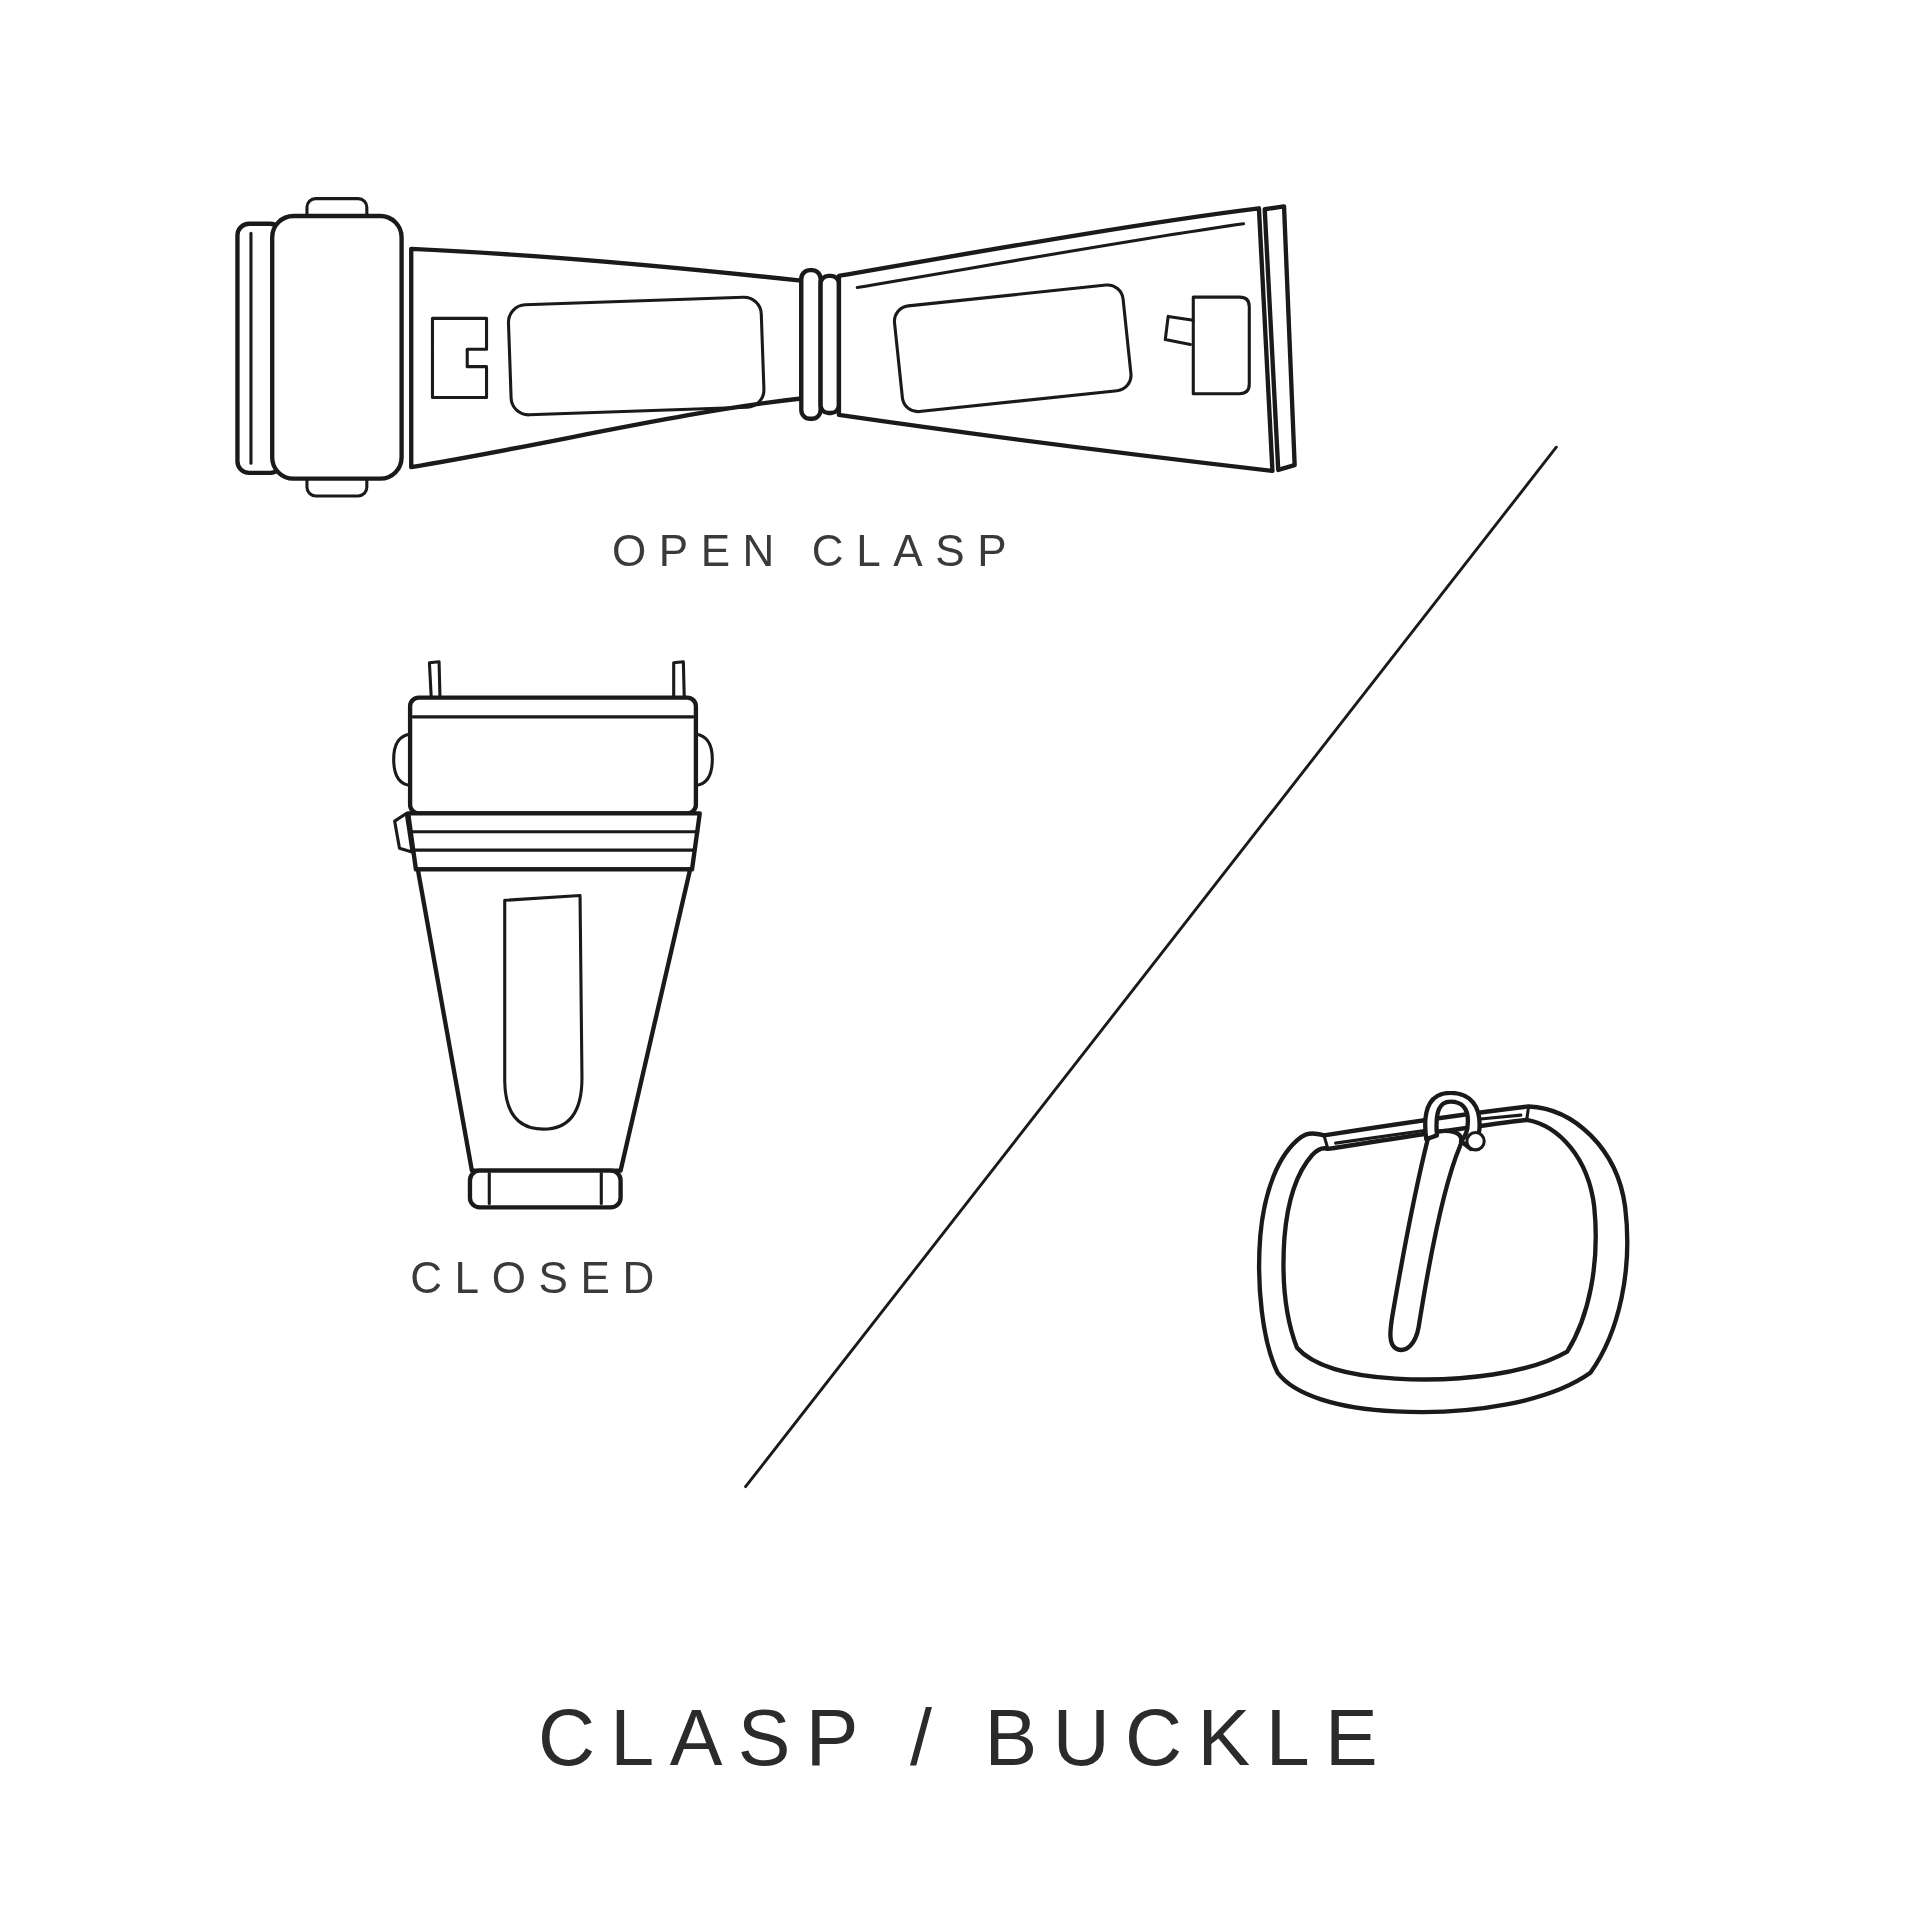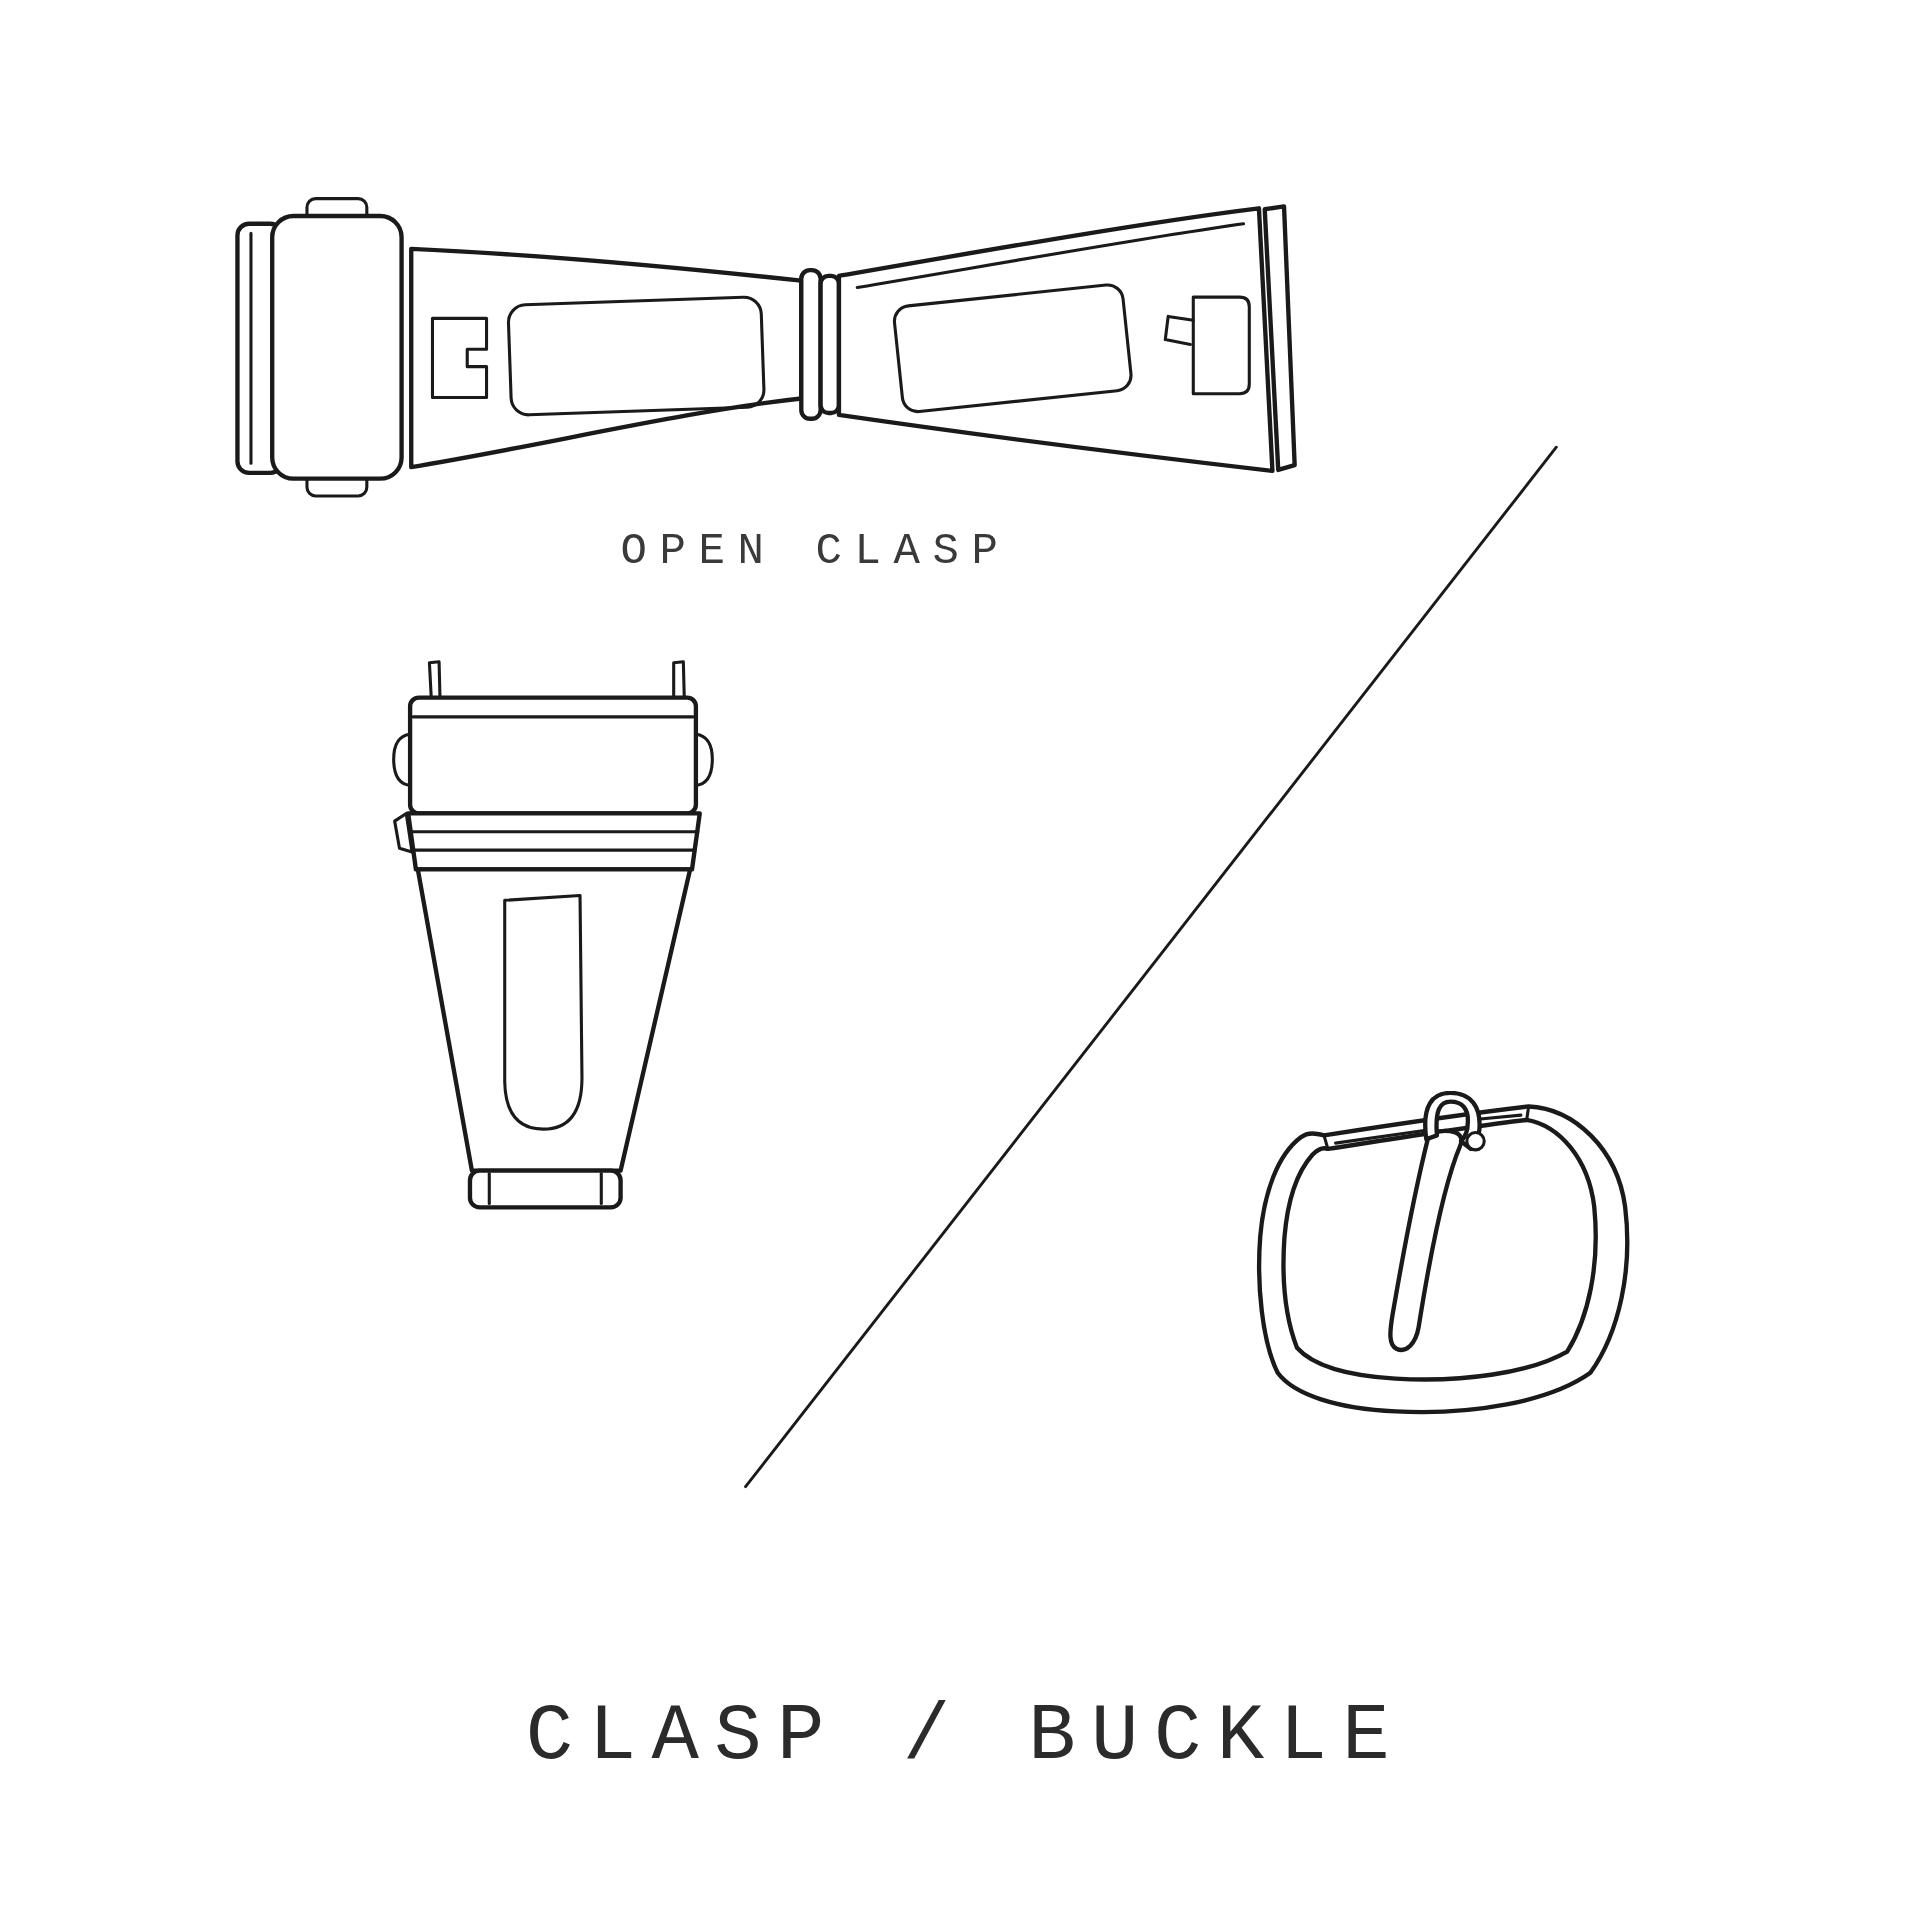--- a/index.html
+++ b/index.html
@@ -7,21 +7,21 @@
     --ink:#1a1a1a;
     --label:#3a3a3a;
     --title:#2b2b2b;
   }
   html,body{margin:0;padding:0;background:var(--background);}
   .canvas{
     position:relative;
     width:1931px;height:1890px;
     background:var(--background);
     overflow:hidden;
-    font-family:Liberation Mono, monospace;
+    font-family:Liberation Sans, sans-serif;
   }
   .illus{position:absolute;}
   svg path, svg rect, svg line, svg circle{
     stroke:var(--ink);
     fill:none;
     stroke-linejoin:round;
     stroke-linecap:round;
   }
   svg .fw{fill:#ffffff;}
   .sw-main{stroke-width:4.5;}
@@ -98,20 +98,21 @@
       <path class="sw-thin" d="M 30 181 L 328 181"></path>
       <path class="sw-thin" d="M 33 200 L 325 200"></path>
       <path class="sw-main fw" d="M 38 220 L 320 220 L 248 532 L 94 532 Z"></path>
       <path class="sw-thin" d="M 128 252 L 206 247 L 208 436 Q 208 489 168 489 Q 129 489 128 440 Z"></path>
       <rect class="sw-main fw" x="92" y="532" width="156" height="38" rx="10"></rect>
       <path class="sw-thin" d="M 112 535 L 112 566"></path>
       <path class="sw-thin" d="M 228 535 L 228 566"></path>
     </g>
   </svg>
 
+  <div class="caption" style="left:249px;top:1253px;width:579px;">CLOSED</div>
 
   <svg class="illus" style="left:724px;top:425px;" width="850" height="1081" viewBox="0 0 880 1120">
     <line class="sw-divider" x1="862" y1="23" x2="22" y2="1100"></line>
   </svg>
 
   <svg class="illus" style="left:1241px;top:1091px;" width="415" height="333" viewBox="0 0 430 345">
     <g>
       <path class="sw-main fw" d="M 86 46 C 150 36 230 24 298 16 C 345 18 390 60 398 120 C 406 185 392 250 362 292 C 320 322 240 336 160 332 C 100 329 55 315 38 292 C 22 260 16 200 20 150 C 24 105 38 66 62 48 C 70 42 78 44 86 46 Z"></path>
       <path class="sw-main fw" d="M 90 60 C 155 50 235 37 296 30 C 330 36 360 70 366 120 C 372 180 360 235 338 270 C 300 292 230 302 160 298 C 110 295 75 285 58 266 C 46 235 42 195 45 152 C 48 115 58 84 74 66 C 80 60 85 58 90 60 Z"></path>
       <path class="sw-thin" d="M 298 16 L 296 30"></path>

